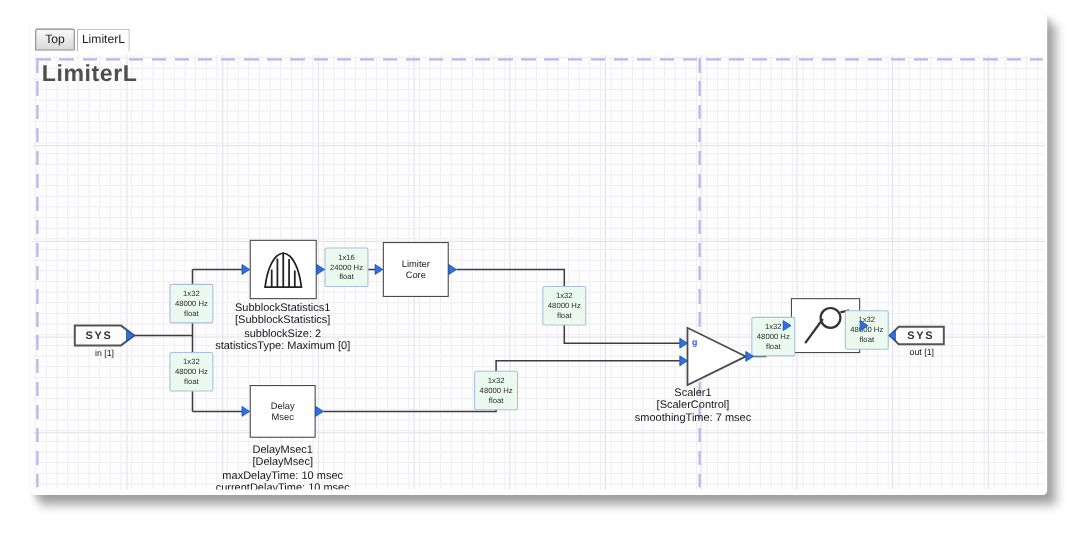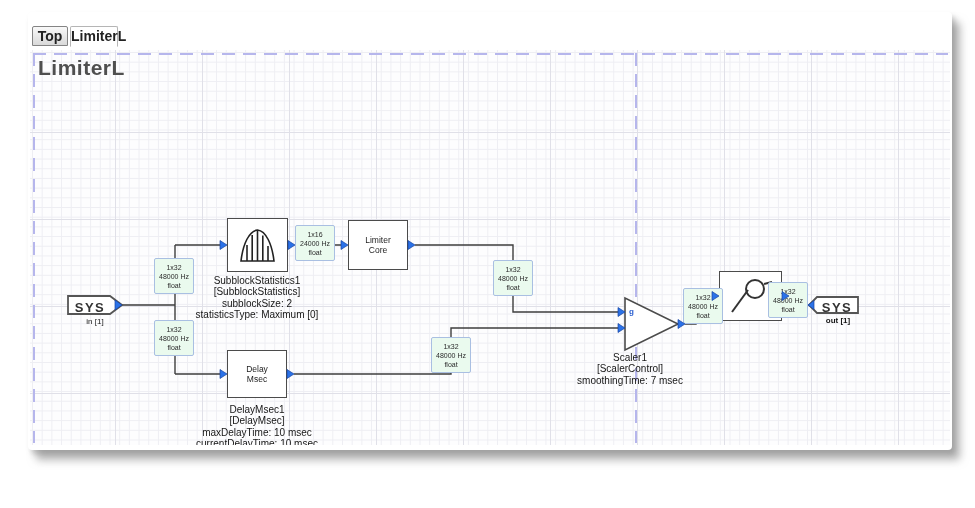--- a/index.html
+++ b/index.html
@@ -8,21 +8,21 @@
   .window{
     position:absolute;left:28px;top:12px;width:924px;height:438px;
     background:#ffffff;border-radius:4px;
     box-shadow:8px 10px 9px rgba(120,120,120,.55), 3px 4px 5px rgba(130,130,130,.35);
   }
 
   
   .tabbar{position:absolute;left:2px;top:14px;height:24px;width:916px;}
   .tab{
     position:absolute;top:0;height:20px;box-sizing:border-box;
-    font-size:14px;font-weight:700;color:#222;text-align:center;line-height:19px;
+    font-size:11px;font-weight:400;color:#222;text-align:center;line-height:19px;
     cursor:default;
   }
   .tab-inactive{
     left:2px;width:36px;
     background:linear-gradient(#f9f9f9,#d9d9d9);
     border:1px solid #848484;border-radius:2px 2px 0 0;
   }
   .tab-active{
     left:40px;width:48px;
     background:#ffffff;border:1px solid #b5b5b5;border-bottom:1px solid #ffffff;
@@ -67,21 +67,21 @@
   }
 
   .wire-label{
     position:absolute;width:40px;height:36px;box-sizing:border-box;
     background:#eafaee;border:1px solid #a9bfe2;border-radius:2px;
     display:flex;flex-direction:column;align-items:center;justify-content:center;
     font-size:7px;line-height:9px;color:#2b2b2b;text-align:center;
   }
 
   .sys-text{
-    position:absolute;font-size:13px;font-weight:600;letter-spacing:1.5px;
+    position:absolute;font-size:10px;font-weight:600;letter-spacing:1.5px;
     color:#333;text-align:center;
   }
   .port-label{position:absolute;font-size:8px;color:#161616;text-align:center;}
   .gain-label{position:absolute;font-size:8px;font-weight:700;color:#2b5fd0;}
 </style>
 </head>
 <body>
 
 <div class="window">
 
@@ -138,21 +138,21 @@
         <path d="M11,39 L27,17" stroke="#333" stroke-width="2" fill="none"></path>
         <circle cx="34" cy="16" r="9" stroke="#333" stroke-width="2" fill="none"></circle>
         <path d="M43,11 L51,9" stroke="#333" stroke-width="2" fill="none"></path>
       </svg>
     </div>
 
     <div class="sys-text" style="left:38px;top:250px;width:44px;">SYS</div>
     <div class="port-label" style="left:35px;top:267px;width:60px;">in [1]</div>
 
     <div class="sys-text" style="left:786px;top:250px;width:42px;">SYS</div>
-    <div class="port-label" style="left:773px;top:266px;width:70px;font-weight:bold;">out [1]</div>
+    <div class="port-label" style="left:773px;top:266px;width:70px;">out [1]</div>
 
     <div class="gain-label" style="left:599px;top:257px;">g</div>
 
     <div class="caption" style="left:147px;top:225px;">
       <div>SubblockStatistics1</div>
       <div>[SubblockStatistics]</div>
       <div>subblockSize: 2</div>
       <div>statisticsType: Maximum [0]</div>
     </div>
 

